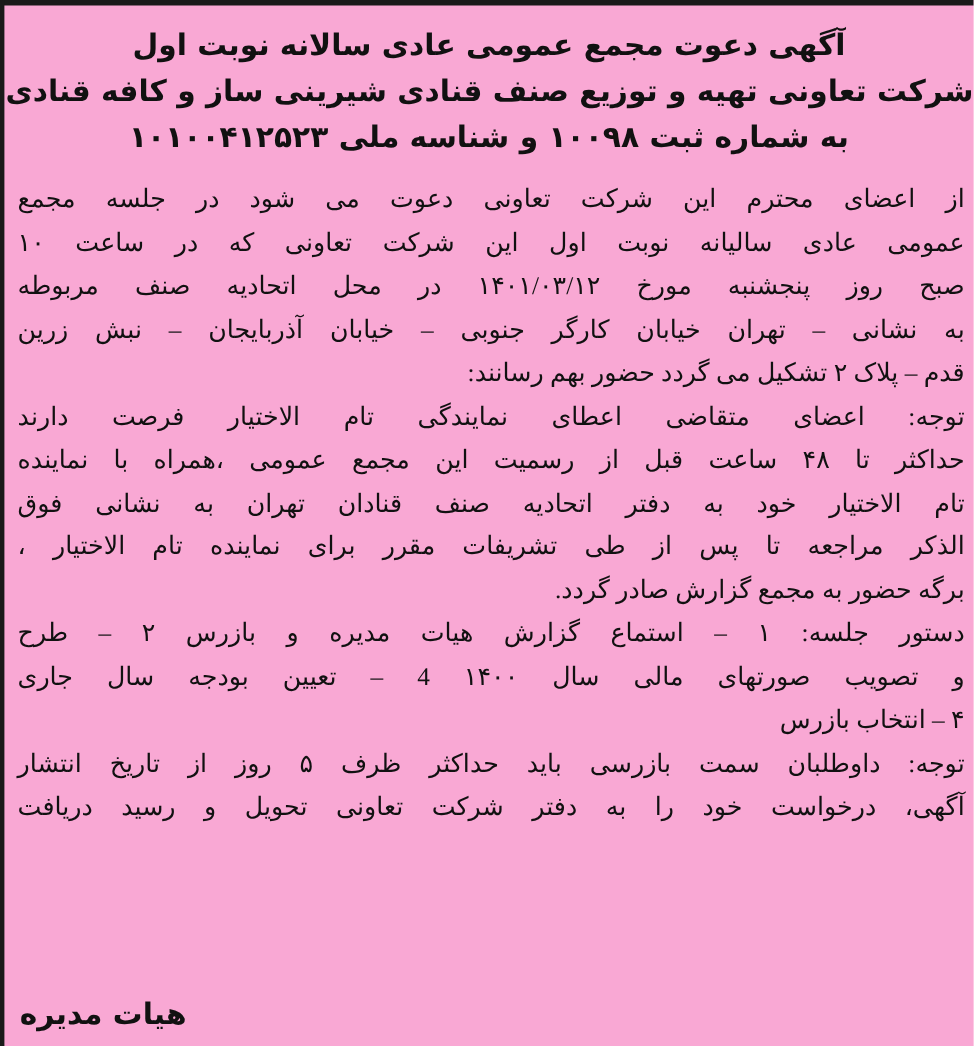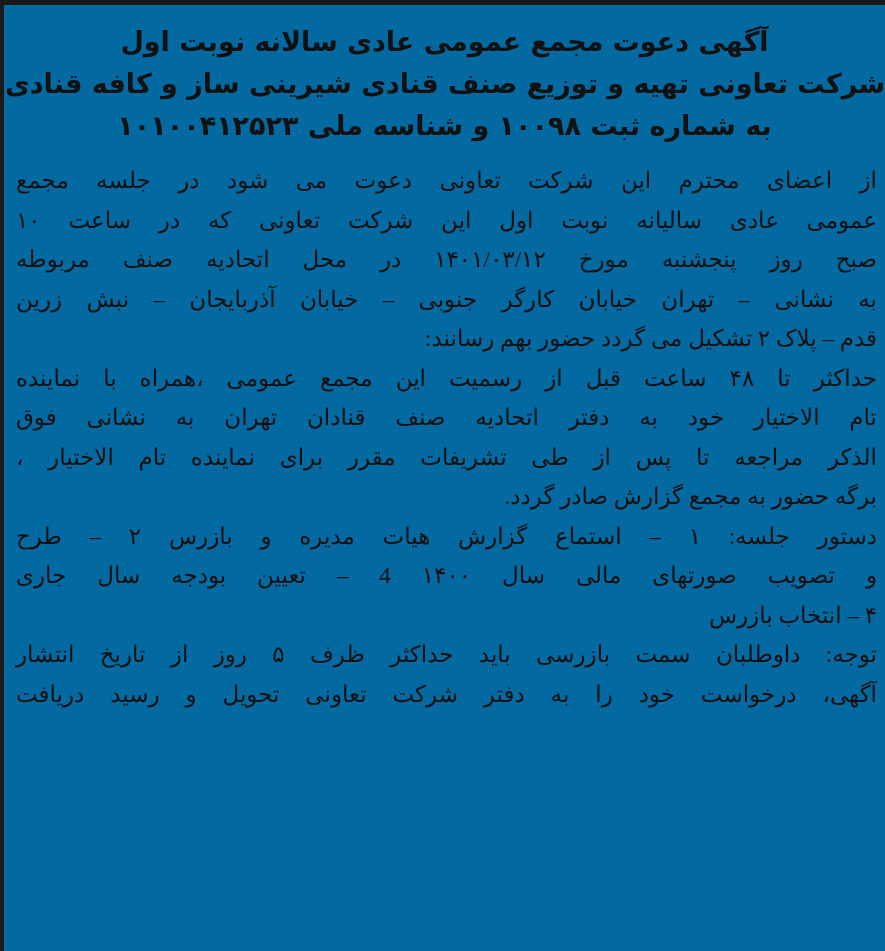--- a/index.html
+++ b/index.html
@@ -17,21 +17,21 @@
     }
     .notice {
       position: absolute;
       left: 0;
       top: 0;
       width: 885px;
       height: 951px;
       box-sizing: border-box;
       border-top: 5px solid #1a1a1a;
       border-left: 4px solid #1a1a1a;
-      background: #0369a1;
+      background: #f9a8d4;
     }
     .header {
       direction: rtl;
       text-align: center;
       padding-top: 16px;
     }
     .header-line {
       font-family: "DejaVu Sans", sans-serif;
       font-weight: bold;
       font-size: 27px;
@@ -87,32 +87,34 @@
   <div class="body">
     <div>
       <div class="line">از اعضای محترم این شرکت تعاونی دعوت می شود در جلسه مجمع</div>
       <div class="line">عمومی عادی سالیانه نوبت اول این شرکت تعاونی که در ساعت ۱۰</div>
       <div class="line">صبح روز پنجشنبه مورخ ۱۴۰۱/۰۳/۱۲ در محل اتحادیه صنف مربوطه</div>
       <div class="line">به نشانی – تهران خیابان کارگر جنوبی – خیابان آذربایجان – نبش زرین</div>
       <div class="line last">قدم – پلاک ۲ تشکیل می گردد حضور بهم رسانند:</div>
     </div>
 
     <div>
+      <div class="line">توجه: اعضای متقاضی اعطای نمایندگی تام الاختیار فرصت دارند</div>
       <div class="line">حداکثر تا ۴۸ ساعت قبل از رسمیت این مجمع عمومی ،همراه با نماینده</div>
       <div class="line">تام الاختیار خود به دفتر اتحادیه صنف قنادان تهران به نشانی فوق</div>
       <div class="line">الذکر مراجعه تا پس از طی تشریفات مقرر برای نماینده تام الاختیار ،</div>
       <div class="line last">برگه حضور به مجمع گزارش صادر گردد.</div>
     </div>
 
     <div>
       <div class="line">دستور جلسه: ۱ – استماع گزارش هیات مدیره و بازرس  ۲ – طرح</div>
       <div class="line">و تصویب صورتهای مالی سال ۱۴۰۰  4 – تعیین بودجه سال جاری</div>
       <div class="line last">۴ – انتخاب بازرس</div>
     </div>
 
     <div>
       <div class="line">توجه: داوطلبان سمت بازرسی باید حداکثر ظرف ۵ روز از تاریخ انتشار</div>
       <div class="line">آگهی، درخواست خود را به دفتر شرکت تعاونی تحویل و رسید دریافت</div>
     </div>
   </div>
 
+  <div class="signature">هیات مدیره</div>
 
 </div>
 
 </body></html>

